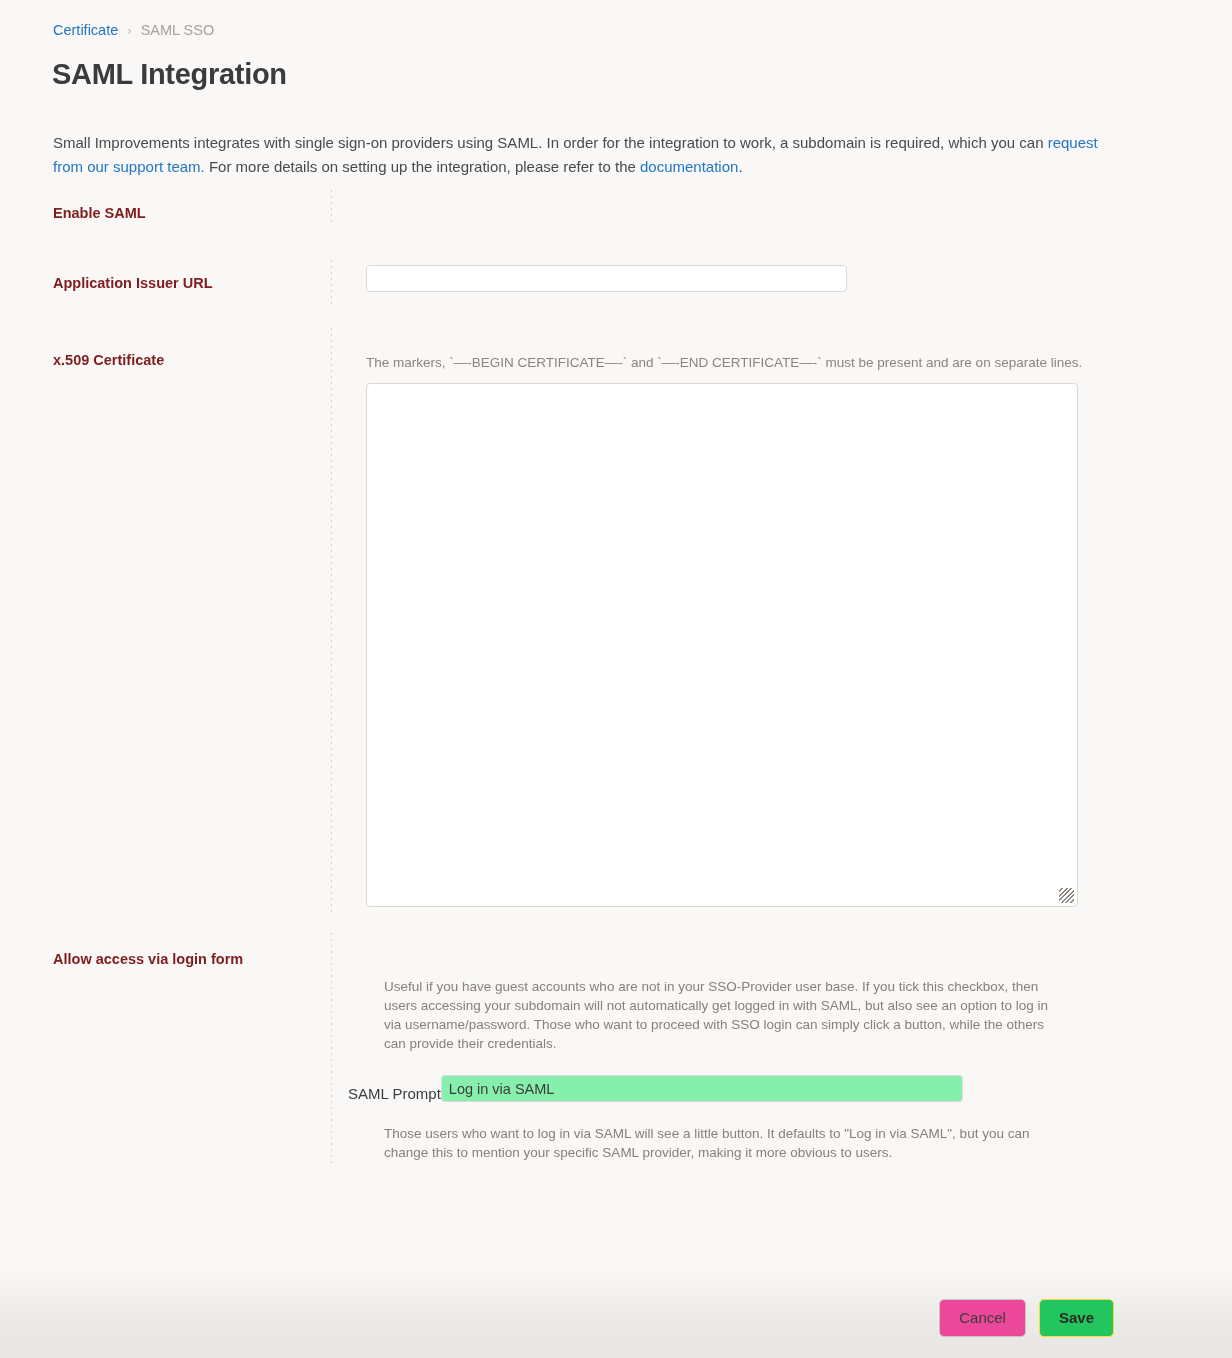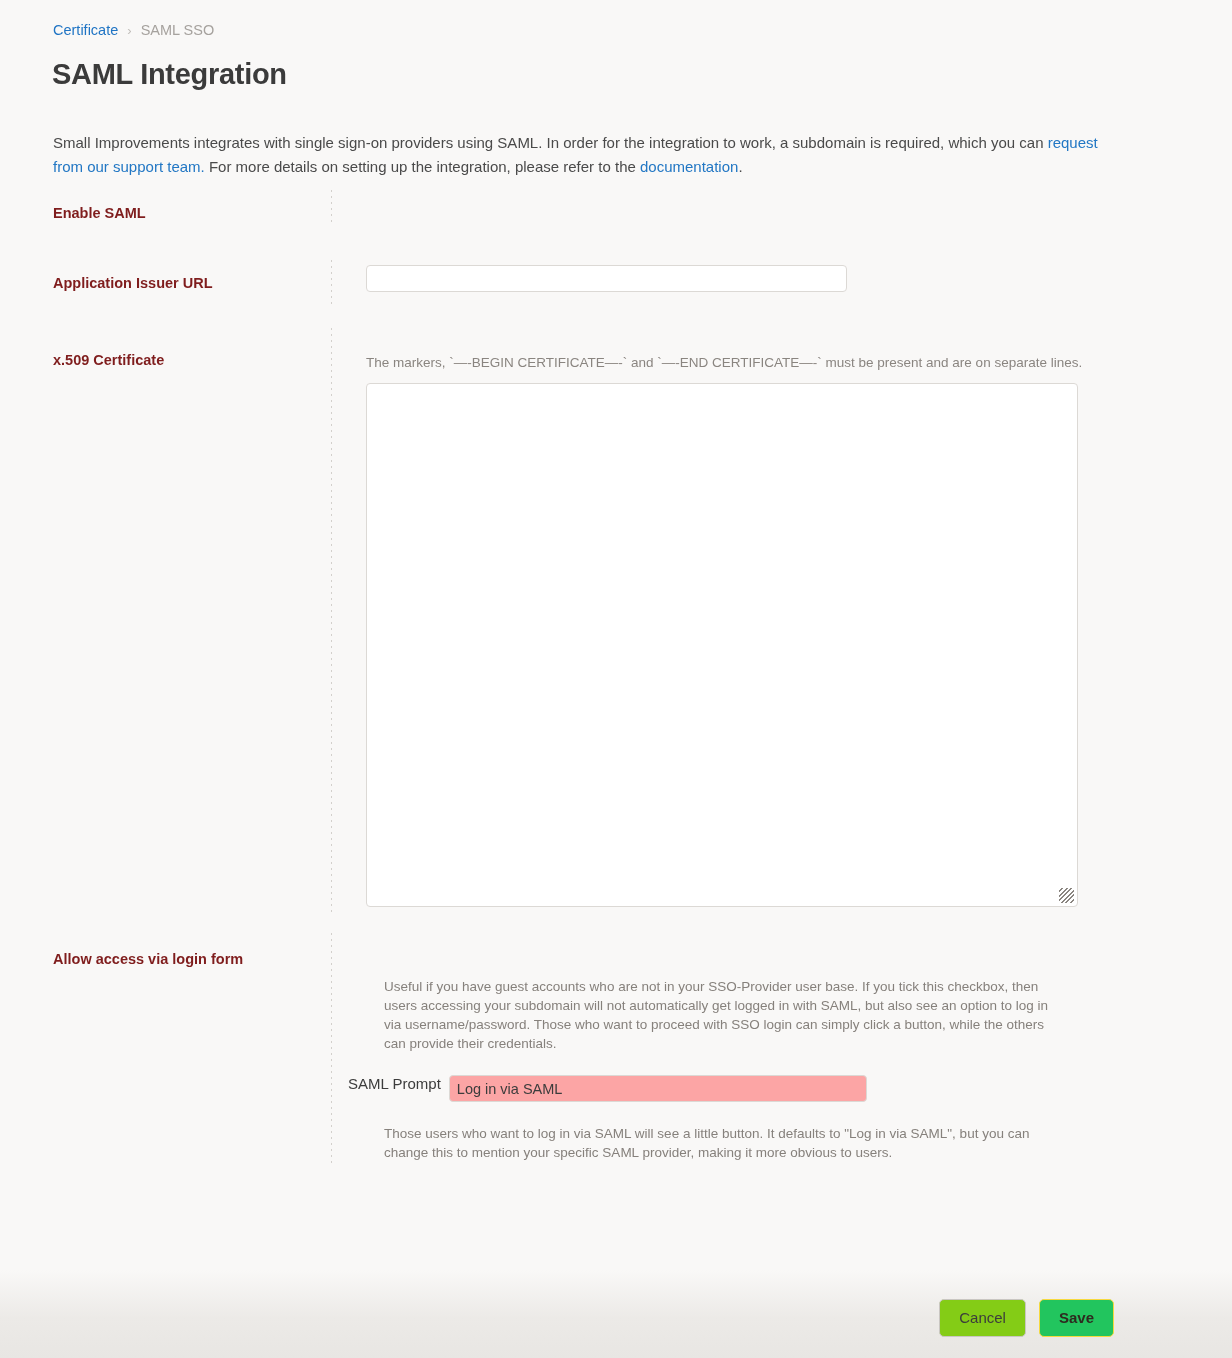--- a/index.html
+++ b/index.html
@@ -189,36 +189,35 @@
   }
 
   
   .sub-block {
     margin-left: 18px;
     margin-top: 12px;
     width: 665px;
   }
   .prompt-row {
     display: flex;
-    align-items: flex-start;
-    gap: 8px;
+    align-items: flex-end;
     margin-top: 22px;
     margin-left: -18px;
   }
   .prompt-label {
     font-size: 15px;
     color: #3c3c3c;
     white-space: nowrap;
   }
   .prompt-input {
-    width: 418px;
+    width: 522px;
     height: 27px;
     border: 1px solid #dcd9d5;
     border-radius: 4px;
-    background: #fca5a5;
+    background: #86efac;
     font-family: "Liberation Sans", sans-serif;
     font-size: 14.5px;
     color: #3c3c3c;
     padding: 3px 7px;
     outline: none;
   }
   .prompt-note {
     margin-top: 22px;
     margin-left: 18px;
     width: 665px;
@@ -244,21 +243,21 @@
   .btn {
     font-family: "Liberation Sans", sans-serif;
     cursor: pointer;
     border-radius: 5px;
     font-size: 15px;
     height: 38px;
     padding: 0 19px;
     line-height: 36px;
   }
   .btn-cancel {
-    background: #84cc16;
+    background: #ec4899;
     border: 1px solid #c9c6c2;
     color: #3c3c3c;
     font-weight: 400;
   }
   .btn-save {
     background: #22c55e;
     border: 1px solid #f7d93f;
     color: #2e2a1f;
     font-weight: 700;
   }

